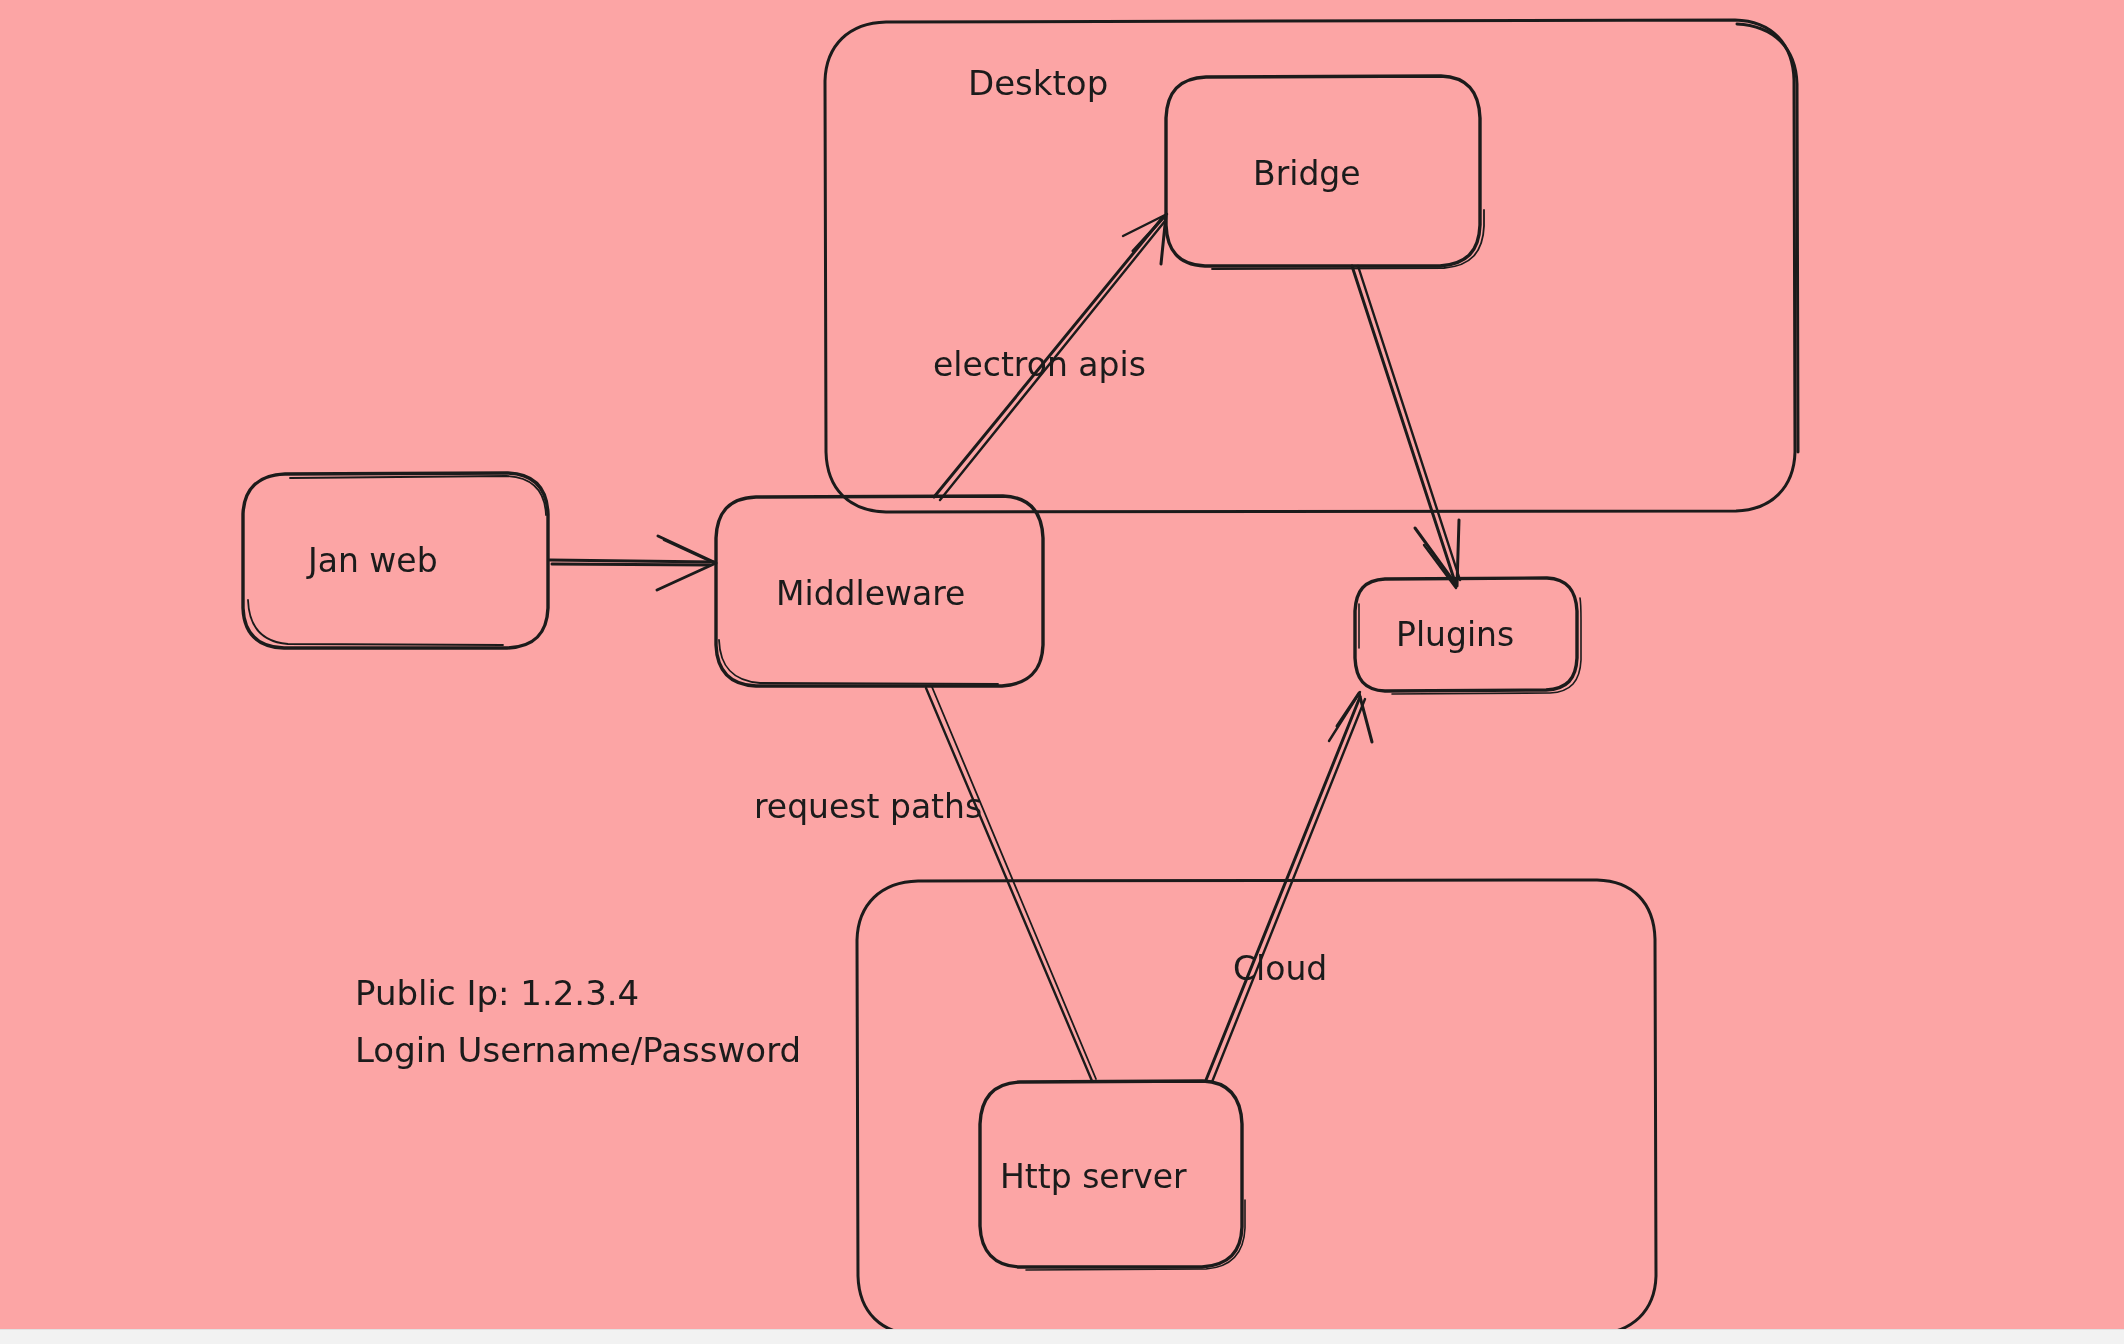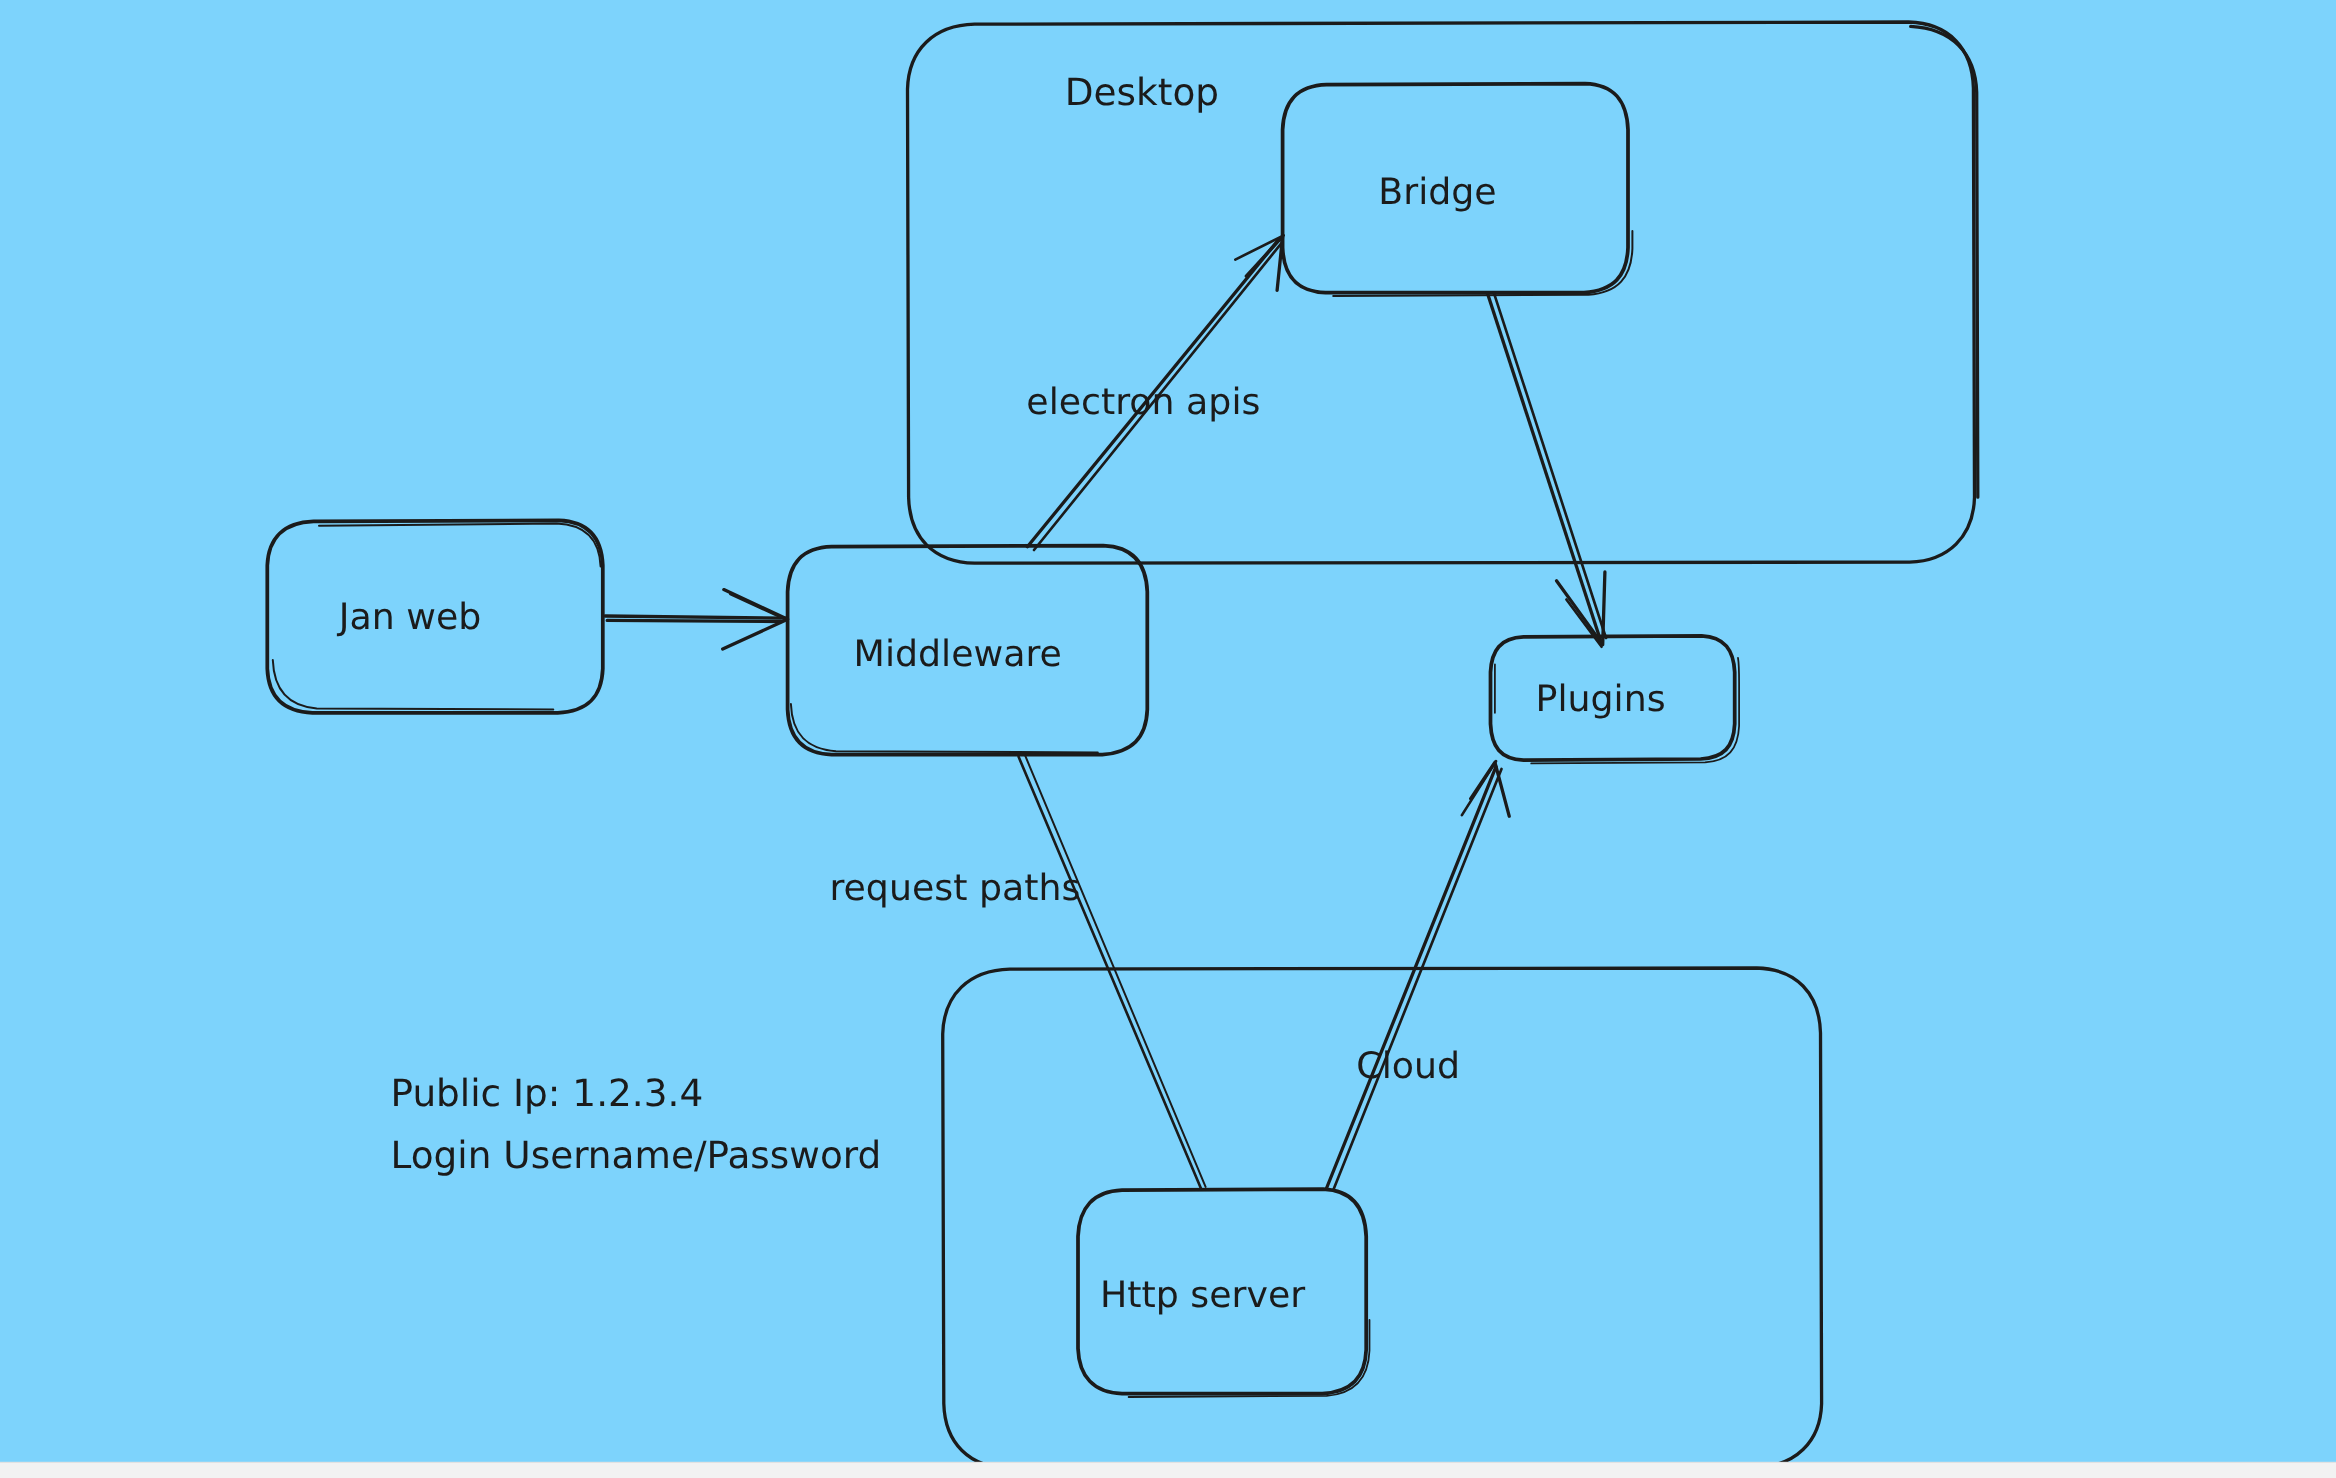--- a/index.html
+++ b/index.html
@@ -10,21 +10,21 @@
   body {
     width: 2124px;
     height: 1344px;
     overflow: hidden;
     font-family: "DejaVu Sans", sans-serif;
   }
   #canvas {
     position: relative;
     width: 2124px;
     height: 1344px;
-    background: #7dd3fc;
+    background: #fca5a5;
   }
   svg#diagram {
     position: absolute;
     top: 0;
     left: 0;
     width: 2124px;
     height: 1344px;
   }
   .stroke {
     fill: none;

